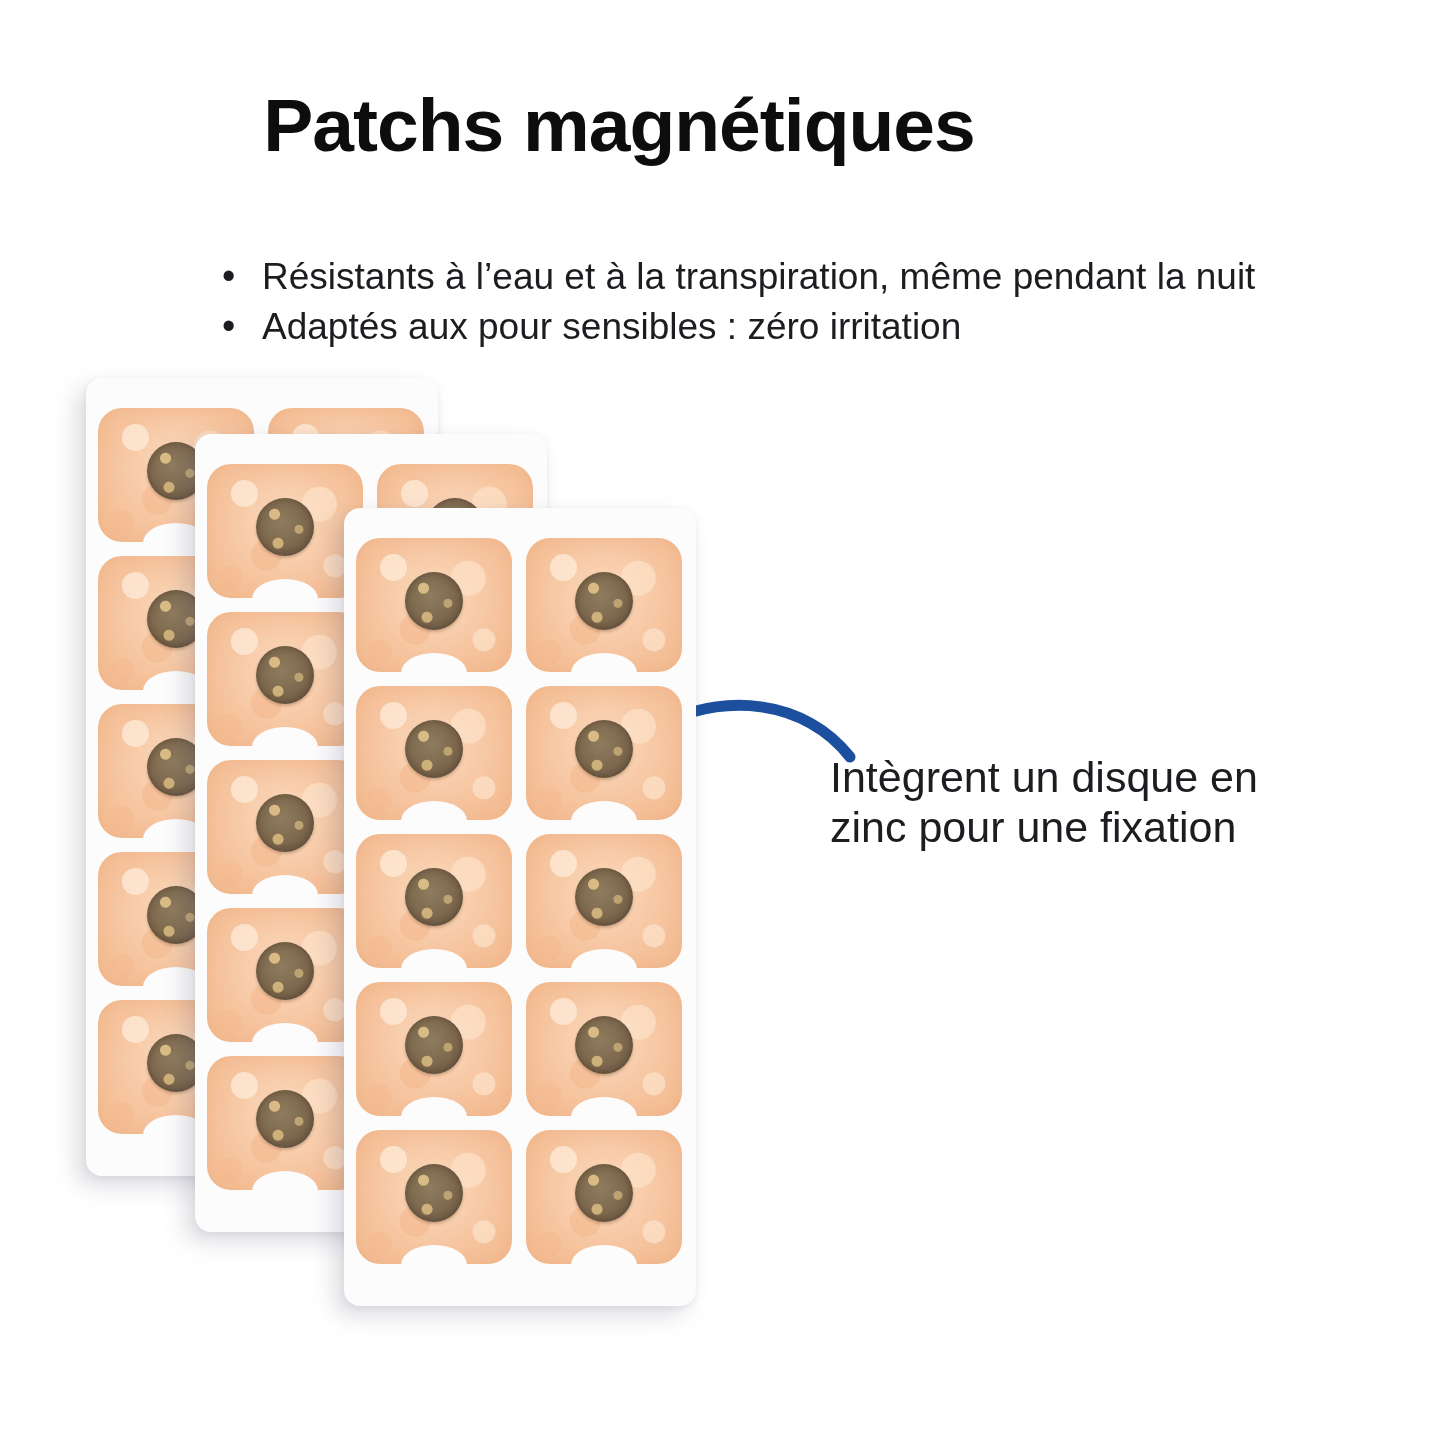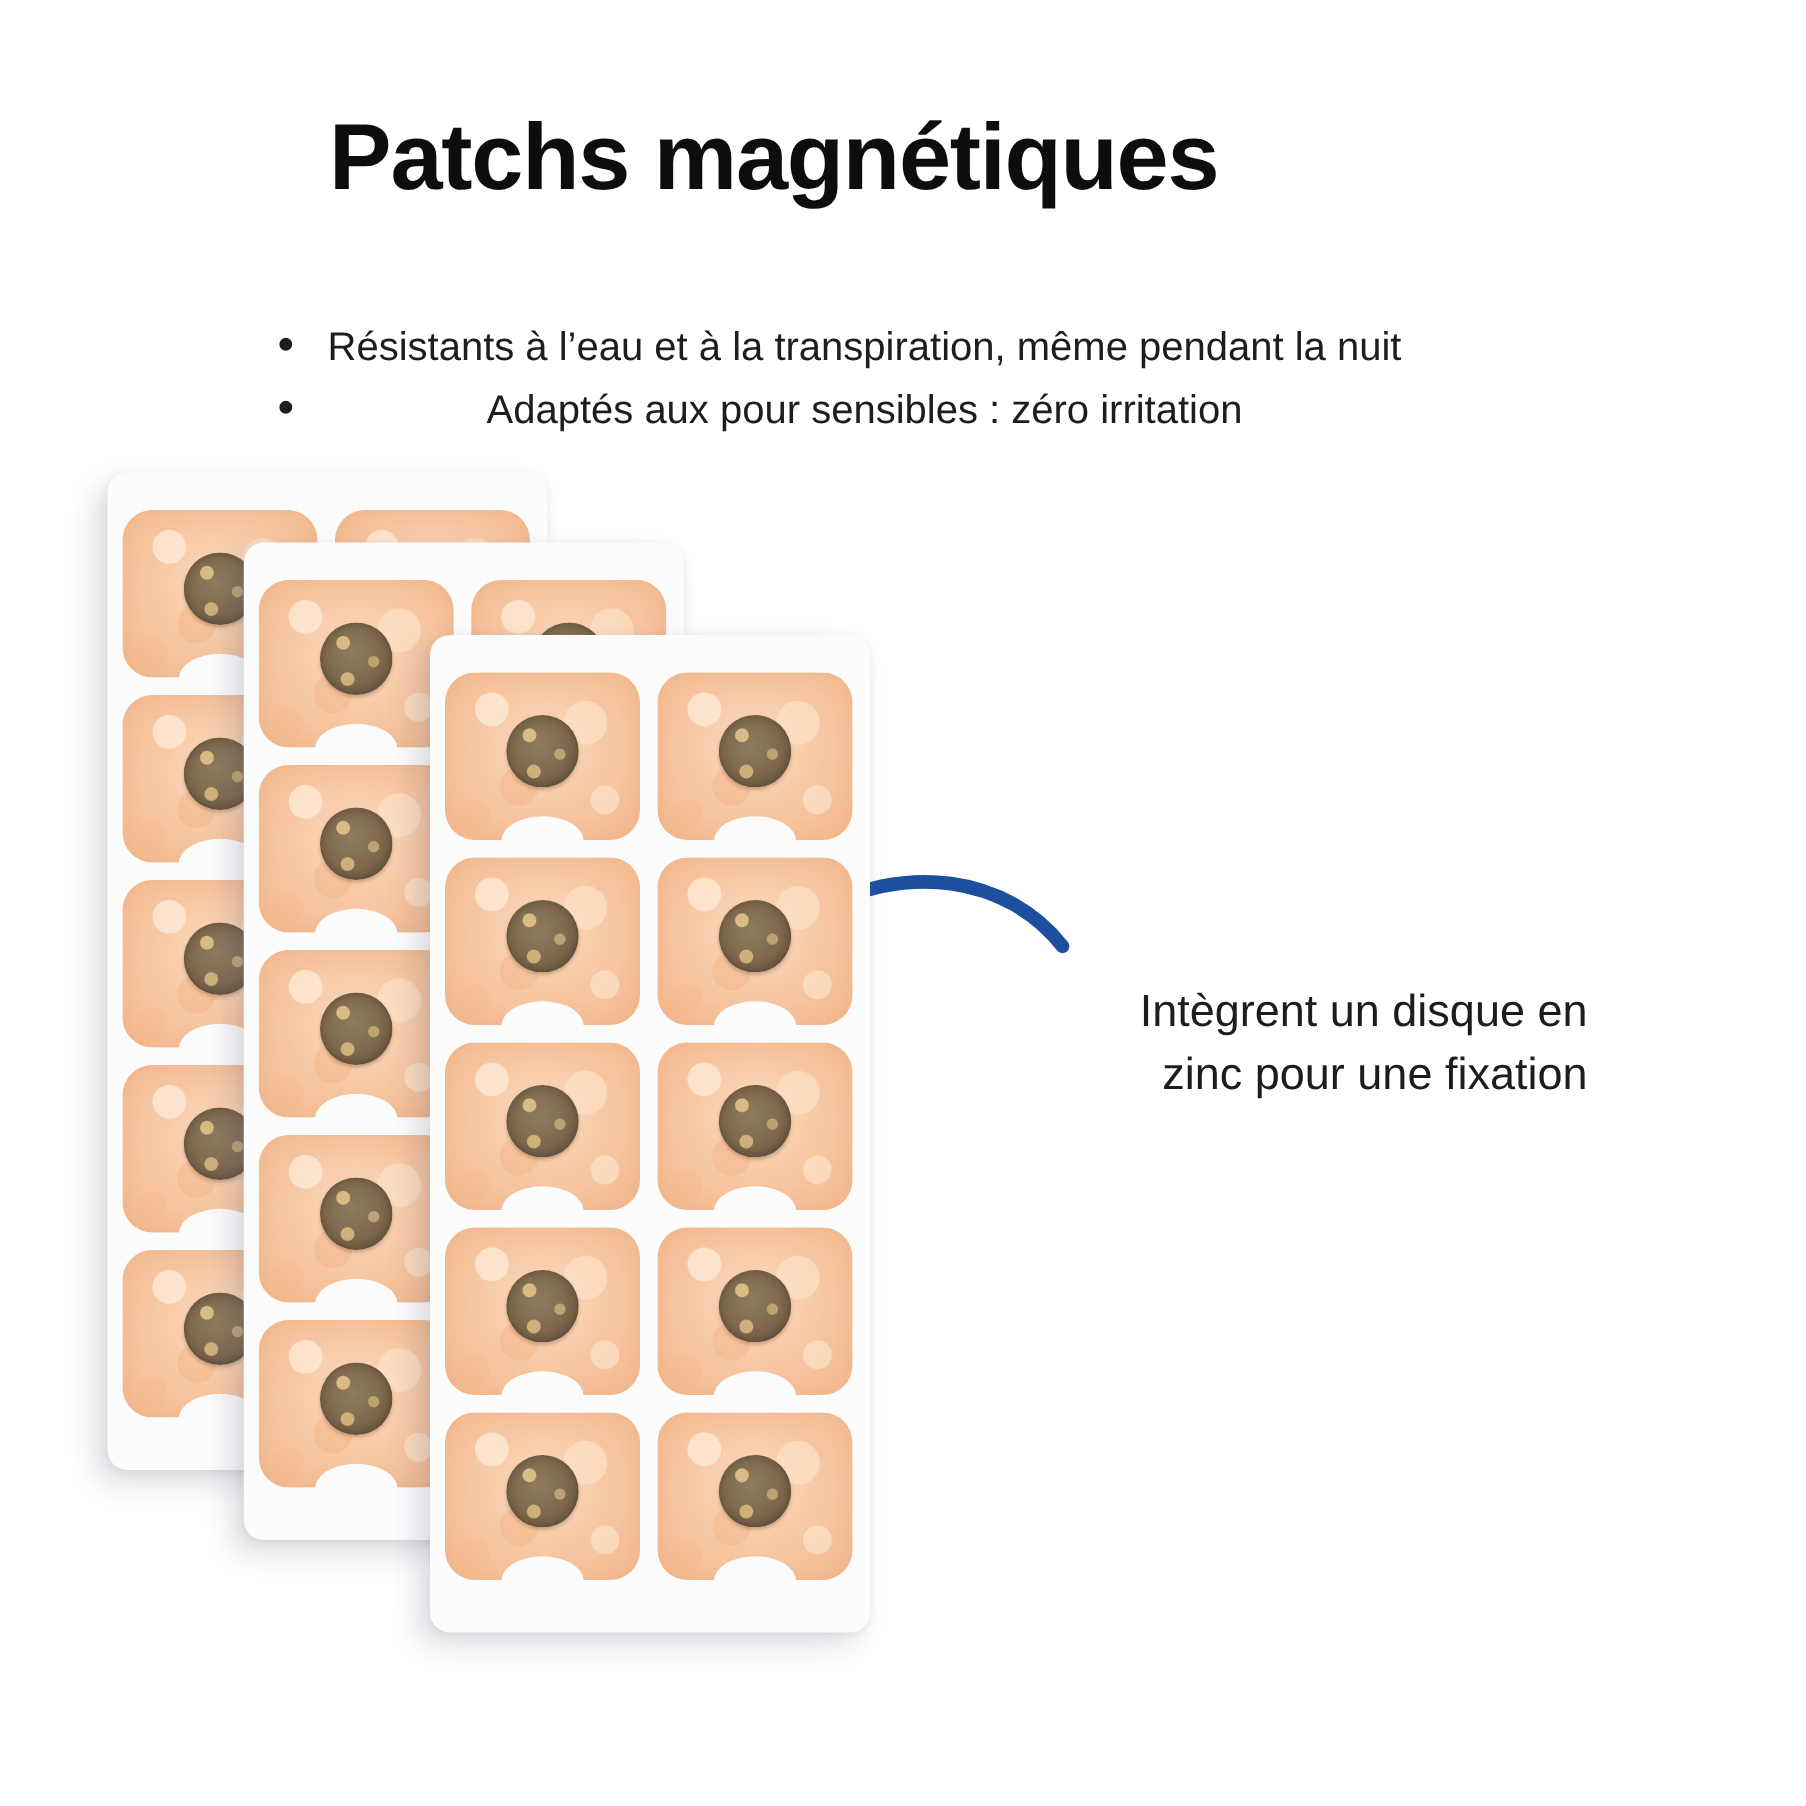--- a/index.html
+++ b/index.html
@@ -34,21 +34,21 @@
     color:var(--title-color);
   }
   .title span{display:inline-block; transform:translateX(30px);}
 
   
   .bullets{
     position:absolute;
     left:222px; top:252px;
     list-style:none;
     color:var(--body-text);
-    font-size:32px; line-height:50px;text-align:center;
+    font-size:37px; line-height:50px;
   }
   .bullets li{position:relative; padding-left:40px; white-space:nowrap;}
   .bullets li::before{
     content:"\2022";
     position:absolute; left:0; top:-1px;
     font-size:38px;
   }
 
   
   .photo{position:absolute; left:0; top:0; width:1445px; height:1445px;}
@@ -104,23 +104,23 @@
   .arrow-stroke{
     fill:none;
     stroke:var(--arrow-color);
     stroke-width:11;
     stroke-linecap:round;
     stroke-linejoin:round;
   }
   .annotation{
     position:absolute;
     left:830px; top:752px; width:440px;
-    text-align:right;
+    text-align:left;
     color:var(--body-text);
-    font-size:36px; line-height:50px;margin-top:32px;
+    font-size:43px; line-height:50px;
   }
 </style>
 </head>
 <body>
 
 <h1 class="title">
   <span>Patchs magnétiques</span>
 </h1>
 
 <ul class="bullets">

